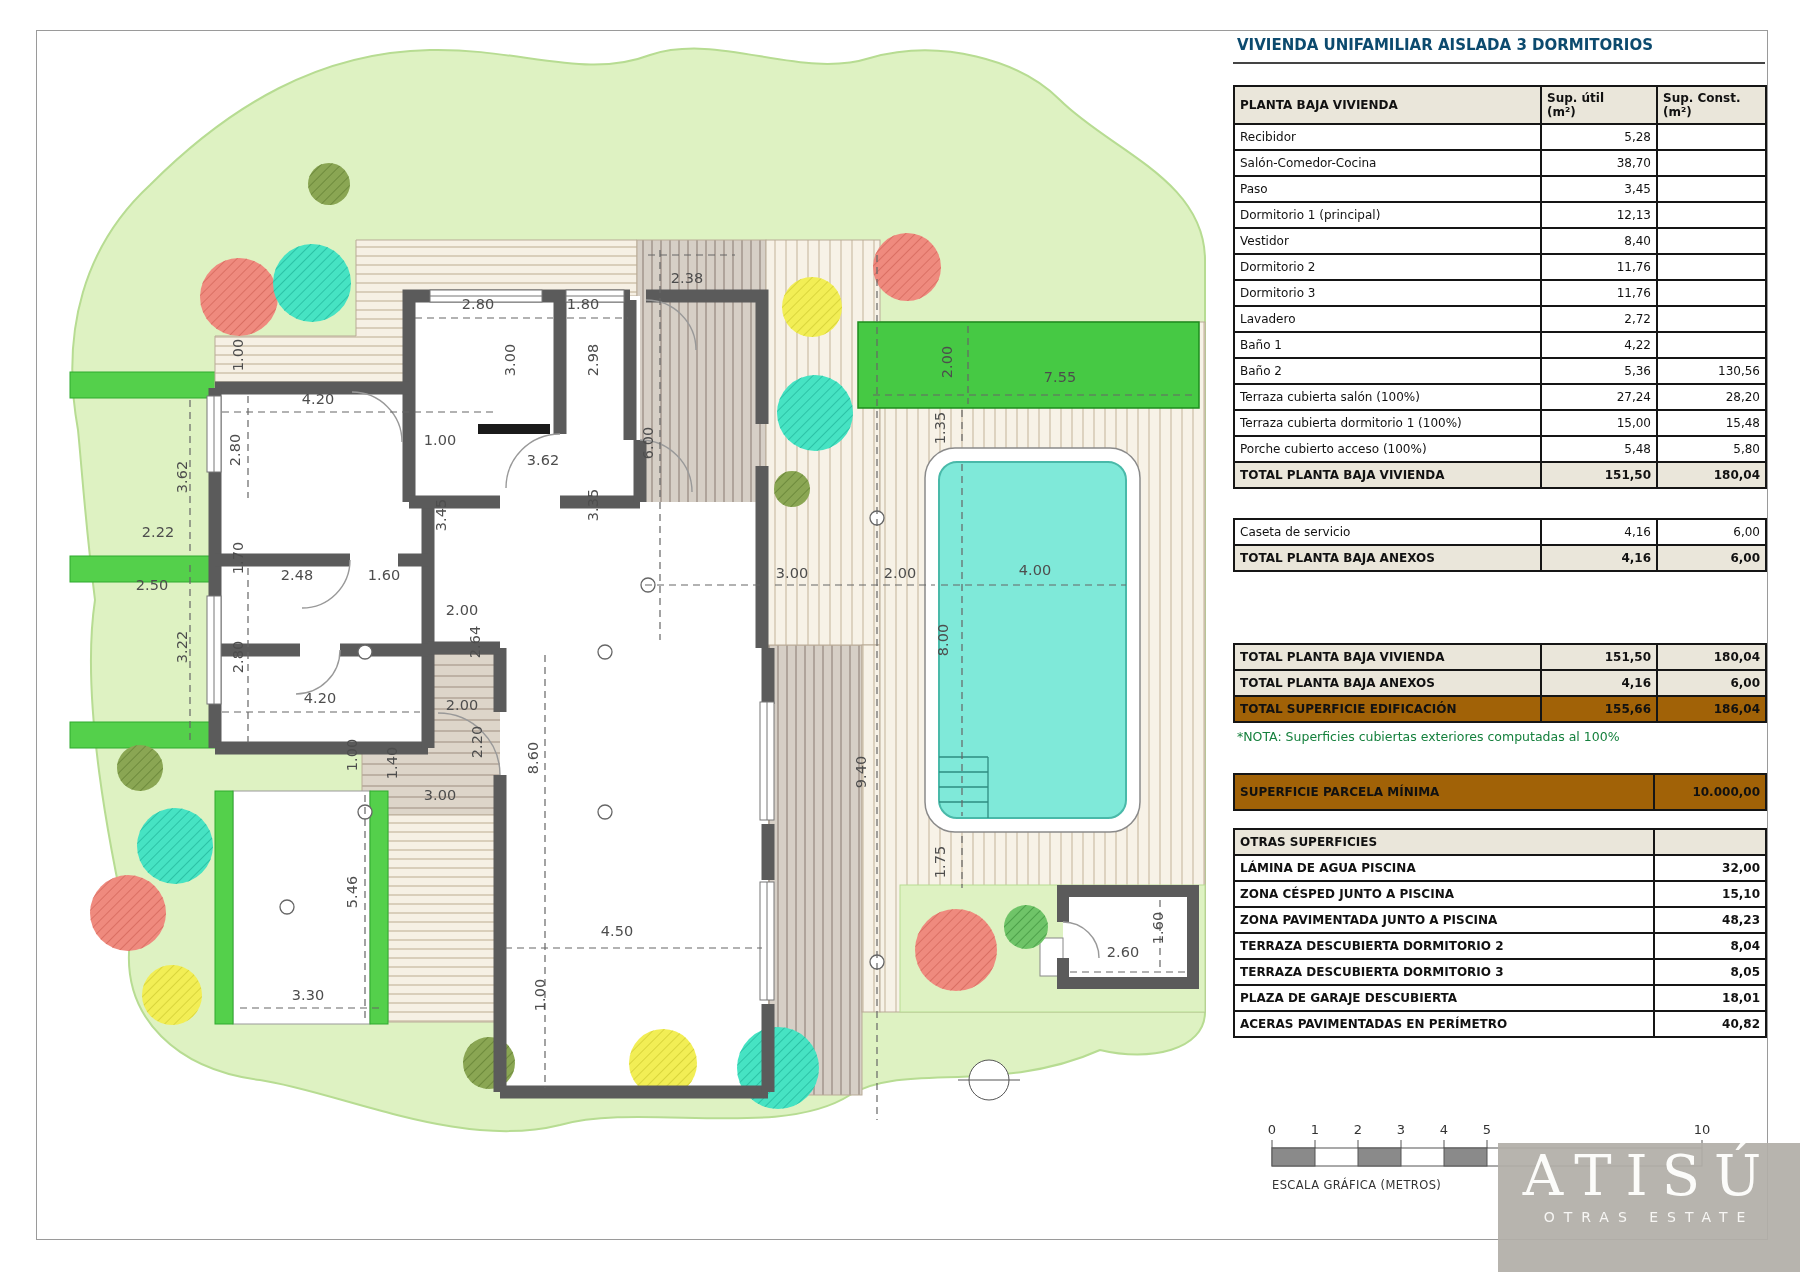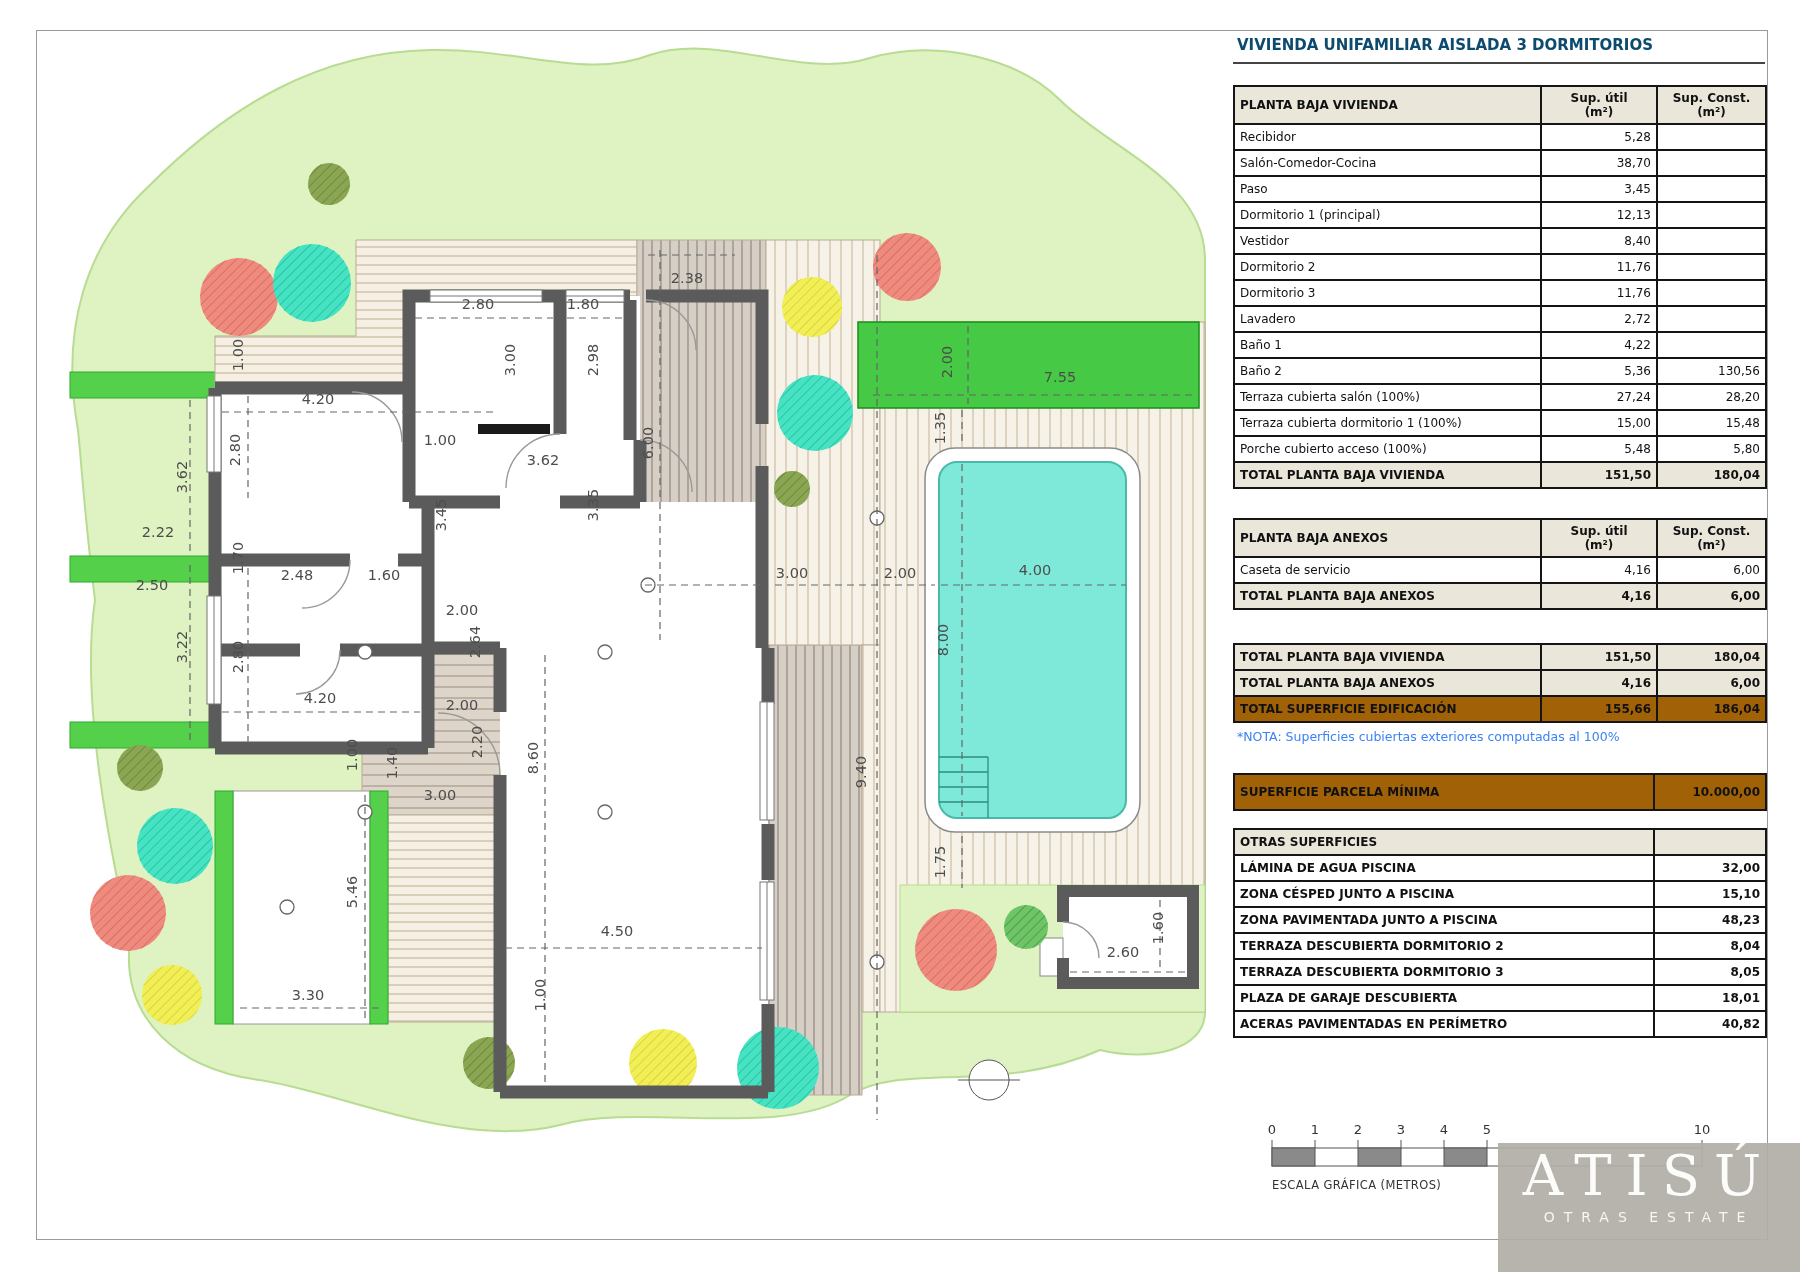--- a/index.html
+++ b/index.html
@@ -9,27 +9,27 @@
          border:1px solid #9a9a9a;pointer-events:none;}
   #plan{position:absolute;left:0;top:0;}
   .rtitle{position:absolute;left:1237px;top:36px;width:528px;font-size:15px;font-weight:bold;color:#0c4a6e;}
   .rtitle-rule{position:absolute;left:1233px;top:62px;width:532px;border-bottom:2px solid #444;}
   .tblwrap{position:absolute;left:1233px;width:532px;}
   table.tbl{border-collapse:collapse;table-layout:fixed;width:532px;font-size:12px;color:#111;border-radius:30px;}
   table.tbl td{border:2px solid #151515;height:22px;padding:1px 5px;background:#fff;
                overflow:hidden;white-space:nowrap;}
   td.num{text-align:right;}
   tr.hdr td{background:#eae6da;font-weight:bold;}
-  td.chead{text-align:center;font-weight:bold;line-height:1.2;}
+  td.chead{font-weight:bold;line-height:1.2;}
   tr.total td{background:#eae6da;font-weight:bold;}
   tr.beige td{background:#eae6da;font-weight:bold;}
   tr.blue td{background:#a16207;font-weight:bold;}
   tr.obold td{font-weight:bold;}
   td.olabel{background:#eae6da;font-weight:bold;}
-  .nota{position:absolute;left:1237px;top:729px;width:528px;font-size:12.5px;color:#3b82f6;}
+  .nota{position:absolute;left:1237px;top:729px;width:528px;font-size:12.5px;color:#15803d;}
   .sbar-num{position:absolute;font-size:13px;color:#333;transform:translateX(-50%);}
   .sbar-cap{position:absolute;left:1272px;top:1178px;font-size:11.5px;color:#333;letter-spacing:.4px;}
   .logo{position:absolute;left:1498px;top:1143px;width:302px;height:129px;
         background:rgba(177,174,168,.93);text-align:center;}
   .logo-name{margin-top:2px;font-family:"DejaVu Serif","Liberation Serif",serif;
              font-size:56px;font-weight:400;color:#fcfcfa;letter-spacing:14px;line-height:1.1;}
   .logo-sub{font-size:14px;color:#f7f6f4;letter-spacing:9px;margin-top:2px;}
 </style>
 </head>
 <body>
@@ -435,25 +435,20 @@
       </table>
     </div>
   <div class="tblwrap" id="t-anx" style="top:518px">
       <table class="tbl">
         <colgroup>
           <col style="width:307px">
           <col style="width:116px">
           <col style="width:109px">
         </colgroup>
         <tbody>
-          <tr class="hdr" style="height:38px">
-    <td>PLANTA BAJA ANEXOS</td>
-    <td class="chead">Sup. útil<br>(m²)</td>
-    <td class="chead">Sup. Const.<br>(m²)</td>
-          </tr>
           <tr>
     <td>Caseta de servicio</td>
     <td class="num">4,16</td>
     <td class="num">6,00</td>
           </tr>
           <tr class="total">
     <td>TOTAL PLANTA BAJA ANEXOS</td>
     <td class="num">4,16</td>
     <td class="num">6,00</td>
           </tr>

